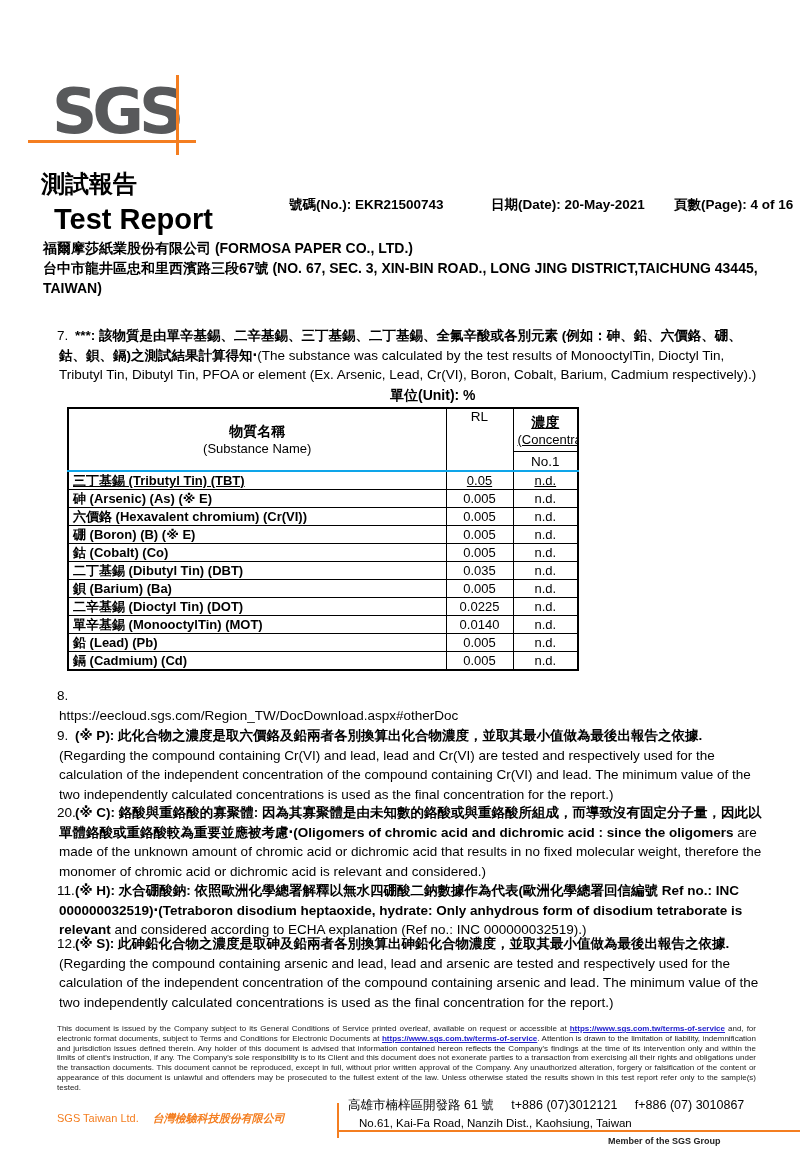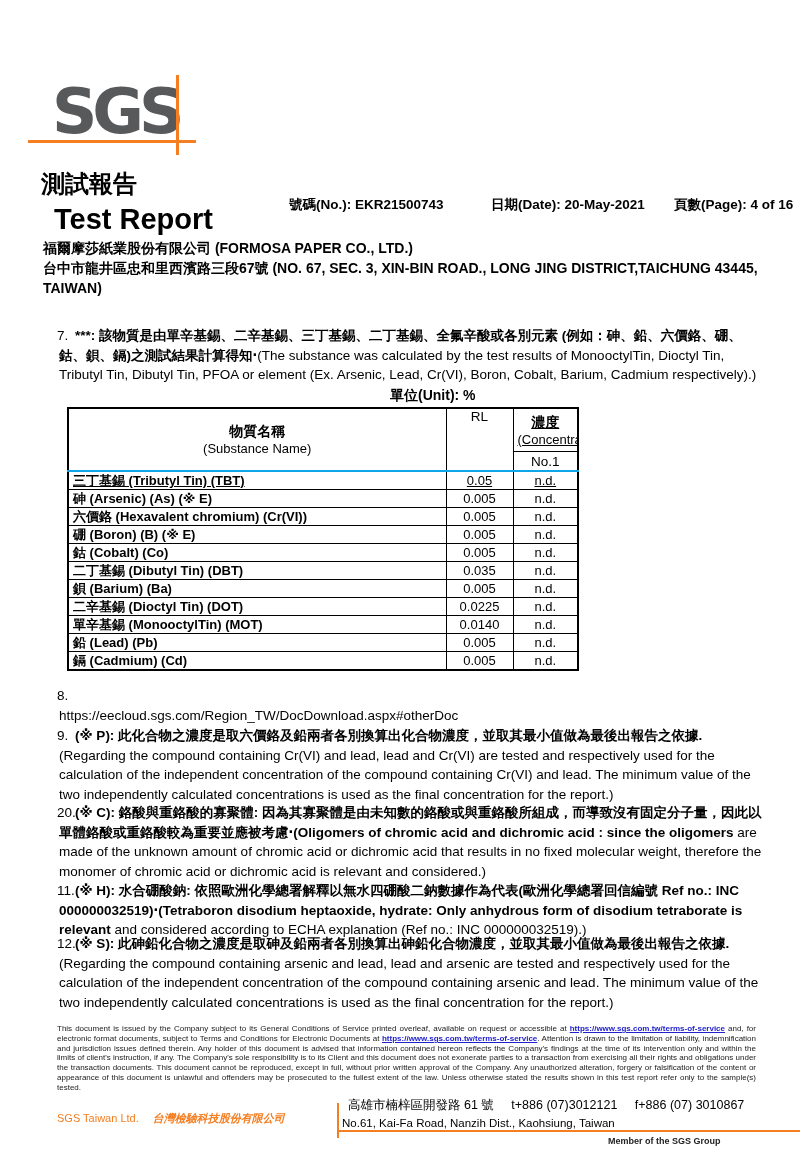--- a/index.html
+++ b/index.html
@@ -50,21 +50,21 @@
   .legal{position:absolute;left:57px;top:1024px;width:699px;font-size:8px;line-height:9.8px;
          text-align:justify;color:#1a1a1a;}
   .legal-link{color:#2222CC;text-decoration:underline;cursor:pointer;font-weight:bold;}
 
   
   .f-company{position:absolute;left:57px;top:1111px;font-size:11px;color:#F47E20;white-space:nowrap;}
   .f-company .zh{font-style:italic;font-weight:bold;margin-left:11px;}
   .f-vline{position:absolute;left:337px;top:1103px;width:2px;height:35px;background:#F47E20;}
   .f-addr1{position:absolute;left:348px;top:1097px;font-size:12.5px;font-weight:normal;white-space:nowrap;}
   .f-addr1 span{margin-right:14px;}
-  .f-addr2{position:absolute;left:342px;top:1117px;font-size:11.5px;white-space:nowrap;}
+  .f-addr2{position:absolute;left:359px;top:1117px;font-size:11.5px;white-space:nowrap;}
   .f-hline{position:absolute;left:337px;top:1130px;width:463px;height:2px;background:#F47E20;}
   .f-member{position:absolute;left:608px;top:1136px;font-size:9px;font-weight:bold;color:#222;}
 </style>
 </head>
 <body>
 
 <div class="page">
 
   <div class="logo-text">SGS</div>
   <div class="logo-vline"></div>

